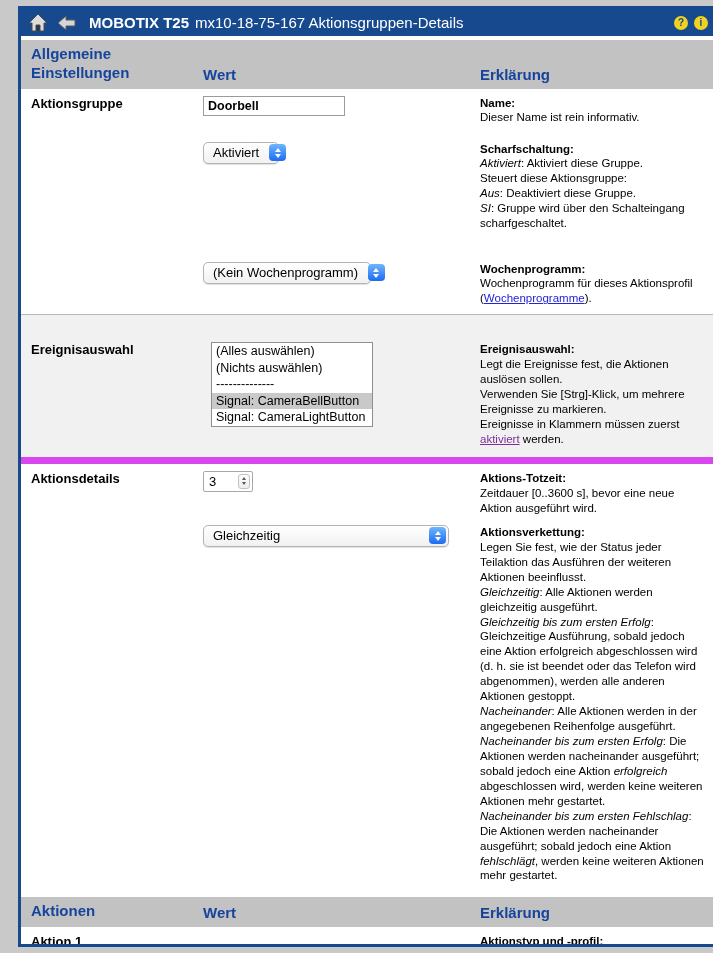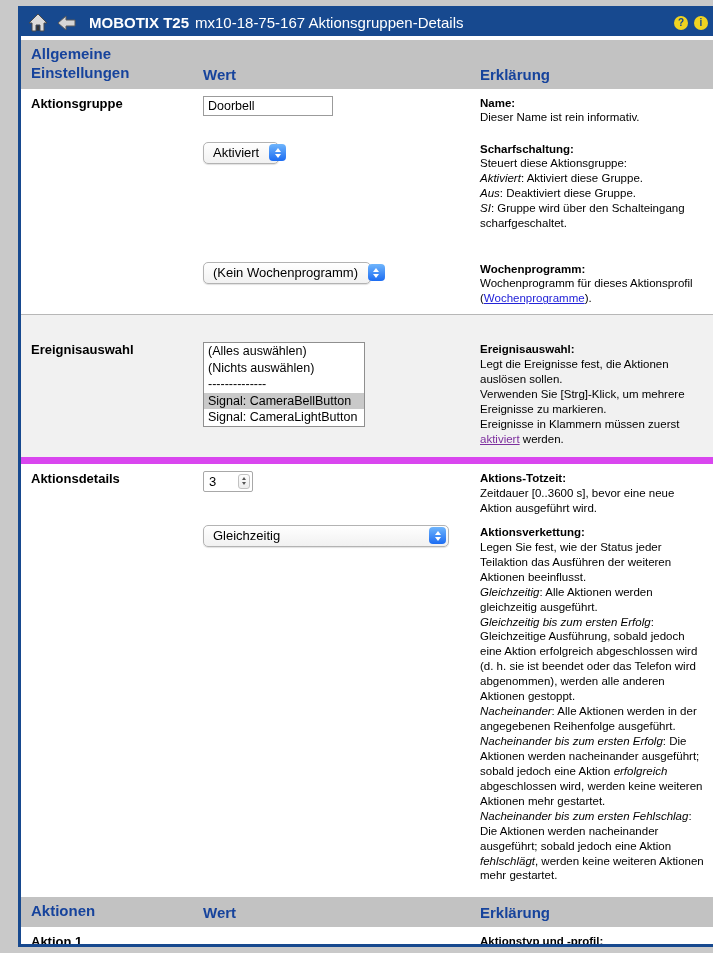--- a/index.html
+++ b/index.html
@@ -56,24 +56,25 @@
   .expl { padding-right:10px; font-size:11.5px; line-height:1.3; color:#000; }
   .para { margin:0; }
   .para:first-child { margin-bottom:0; }
   .bld { font-weight:bold; }
   .itl { font-style:italic; }
   a.lnk { text-decoration:underline; cursor:pointer; }
   a.link { color:#2323d8; }
   a.vlink { color:#7d2f9e; }
   
   input.txt {
-    width:130px; height:20px;
+    width:142px; height:20px;
     border:1px solid #9b9b9b; background:#fff;
     font-family:"Liberation Sans",sans-serif; font-size:12.5px;
     padding:0 4px;
+    font-weight:bold;
   }
   .mselect {
     display:inline-flex; align-items:center;
     height:22px; border:1px solid #b3b3b3; border-radius:5px;
     background:linear-gradient(#ffffff,#f1f1f1);
     box-shadow:0 1px 1px rgba(0,0,0,.12);
     font-size:13px; padding-left:9px; cursor:pointer; white-space:nowrap;
   }
   .mselect .mtext { flex:1; padding-right:10px; }
   .mstep {
@@ -97,21 +98,21 @@
   .nstep {
     width:12px; height:15px; margin-right:2px; border-radius:3px;
     border:1px solid #c2c2c2; background:linear-gradient(#fdfdfd,#ededed);
     display:flex; flex-direction:column; align-items:center; justify-content:center;
     cursor:pointer;
   }
   .ntri-up { width:0; height:0; border-left:2.5px solid transparent; border-right:2.5px solid transparent; border-bottom:3px solid #555; margin-bottom:2px; }
   .ntri-dn { width:0; height:0; border-left:2.5px solid transparent; border-right:2.5px solid transparent; border-top:3px solid #555; }
   .listbox {
     width:162px; border:1px solid #8f8f8f; background:#fff;
-    font-size:12.5px; cursor:default;
+    font-size:12.5px; cursor:default;margin-left:8px;
   }
   .opt { padding:0 4px; line-height:16.5px; white-space:nowrap; overflow:hidden; }
   .opt.sel { background:#c9c9c9; }
 </style>
 </head>
 <body>
 
 <div class="frame">
 
   <div class="titlebar">
@@ -153,22 +154,22 @@
       <div class="mselect w-akt">
         <span class="mtext">Aktiviert</span>
         <span class="mstep">
             <span class="tri-up"></span>
             <span class="tri-dn"></span>
           </span>
       </div>
     </div>
     <div class="cell expl r2 c3">
         <div class="para"><span class="bld">Scharfschaltung:</span></div>
+        <div class="para"><span class="itl">Aktiviert</span><span>: Aktiviert diese Gruppe.</span></div>
         <div class="para"><span>Steuert diese Aktionsgruppe:</span></div>
-        <div class="para"><span class="itl">Aktiviert</span><span>: Aktiviert diese Gruppe.</span></div>
         <div class="para"><span class="itl">Aus</span><span>: Deaktiviert diese Gruppe.</span></div>
         <div class="para"><span class="itl">SI</span><span>: Gruppe wird über den Schalteingang scharfgeschaltet.</span></div>
       </div>
 
     <div class="cell r3 c2">
       <div class="mselect w-woch">
         <span class="mtext">(Kein Wochenprogramm)</span>
         <span class="mstep">
             <span class="tri-up"></span>
             <span class="tri-dn"></span>

